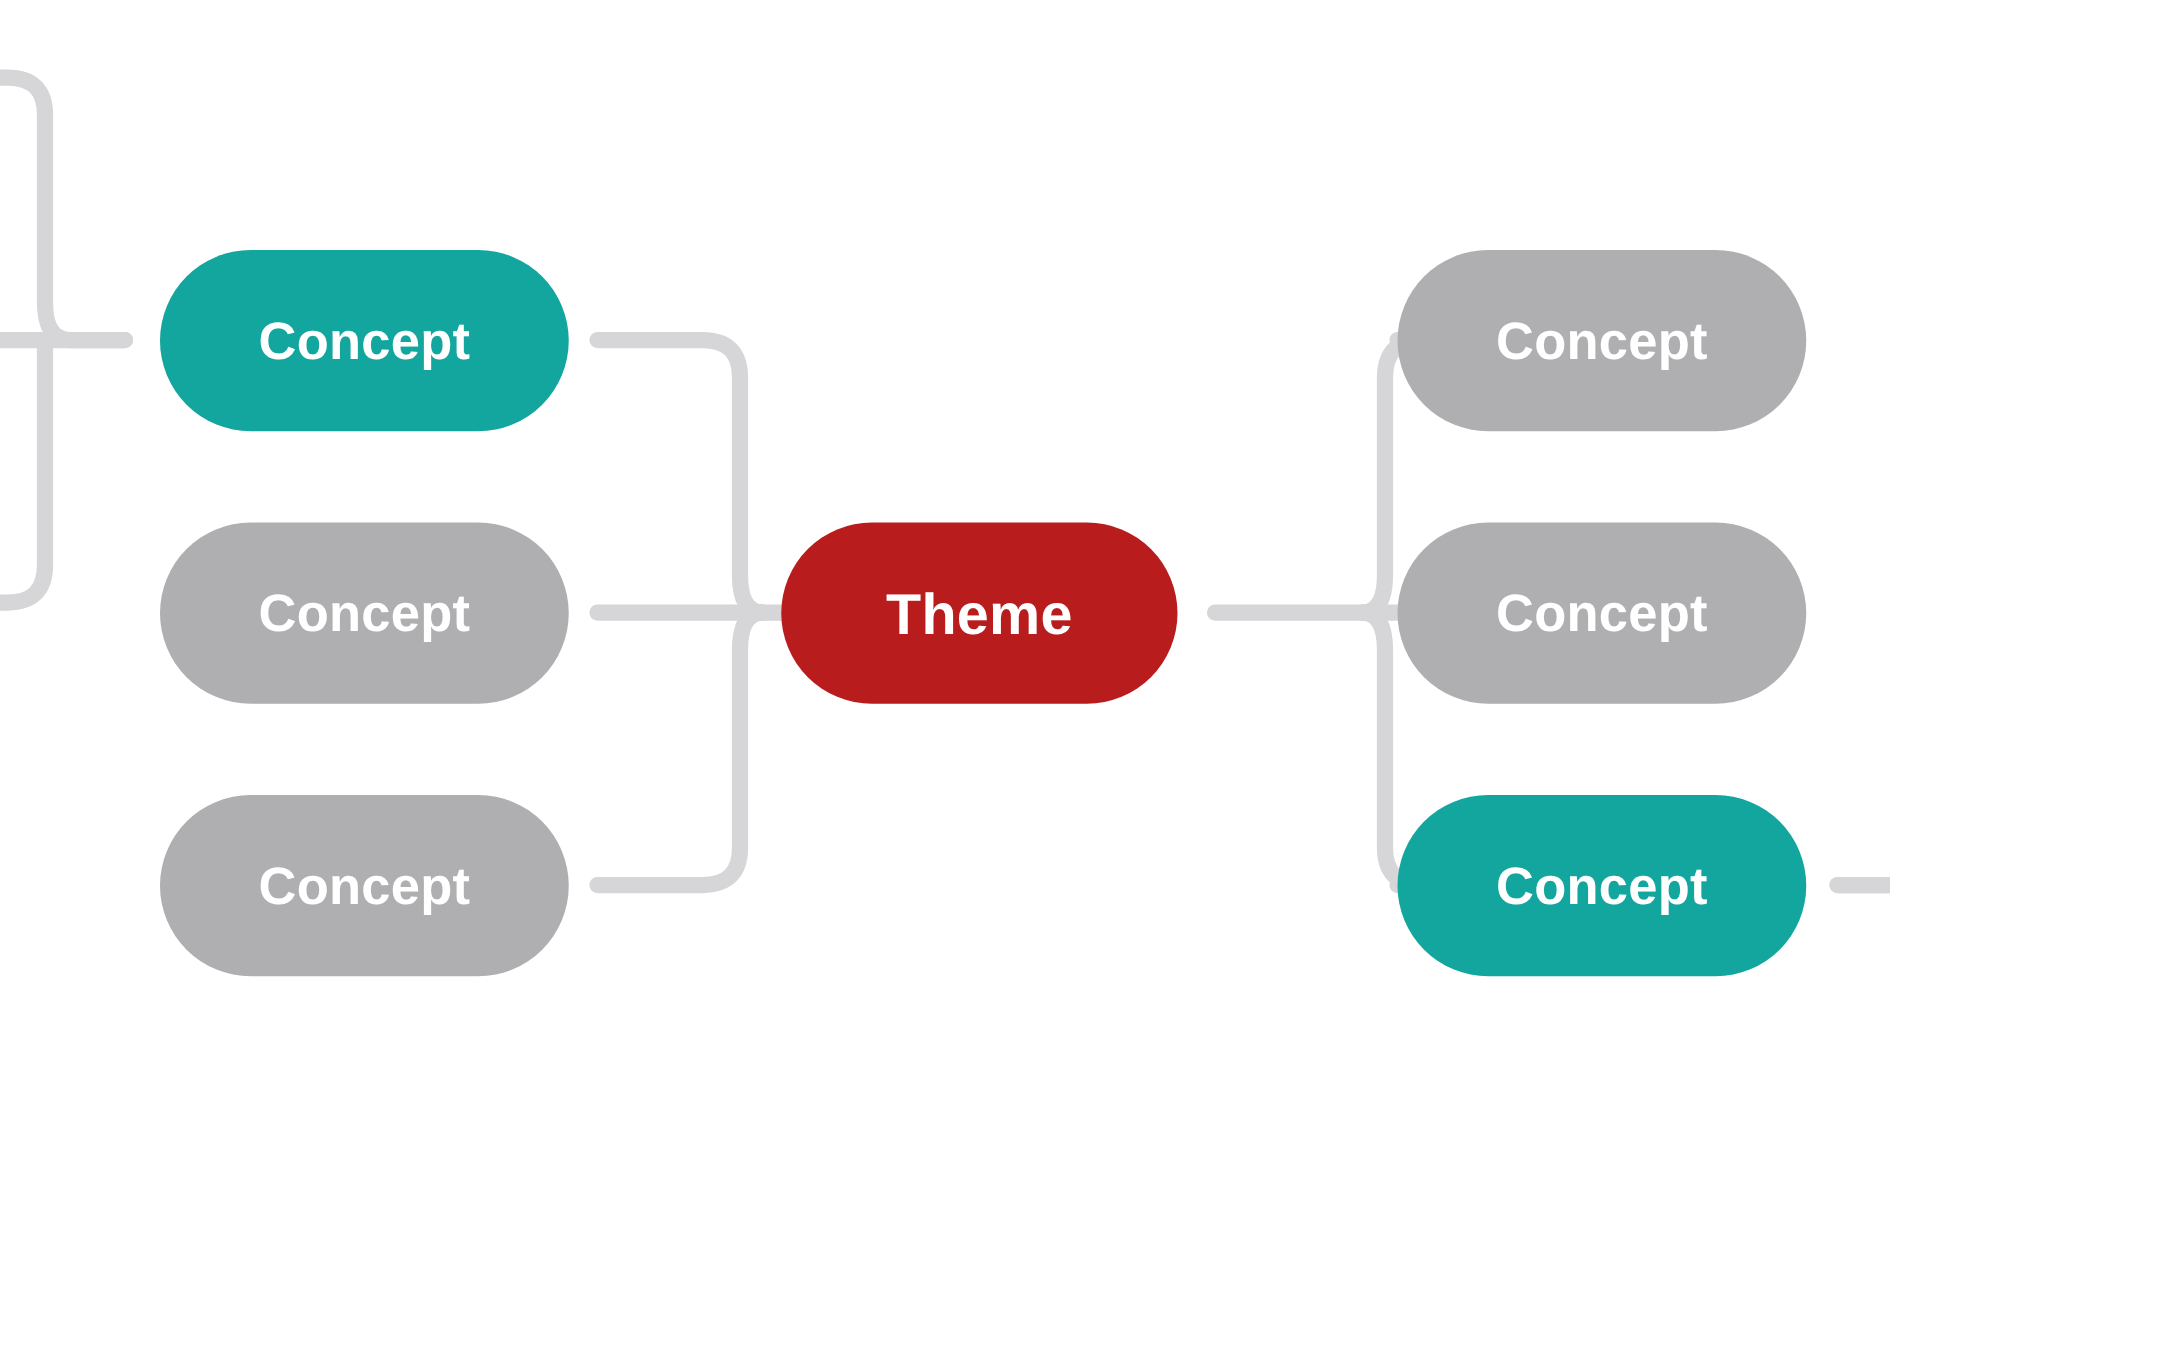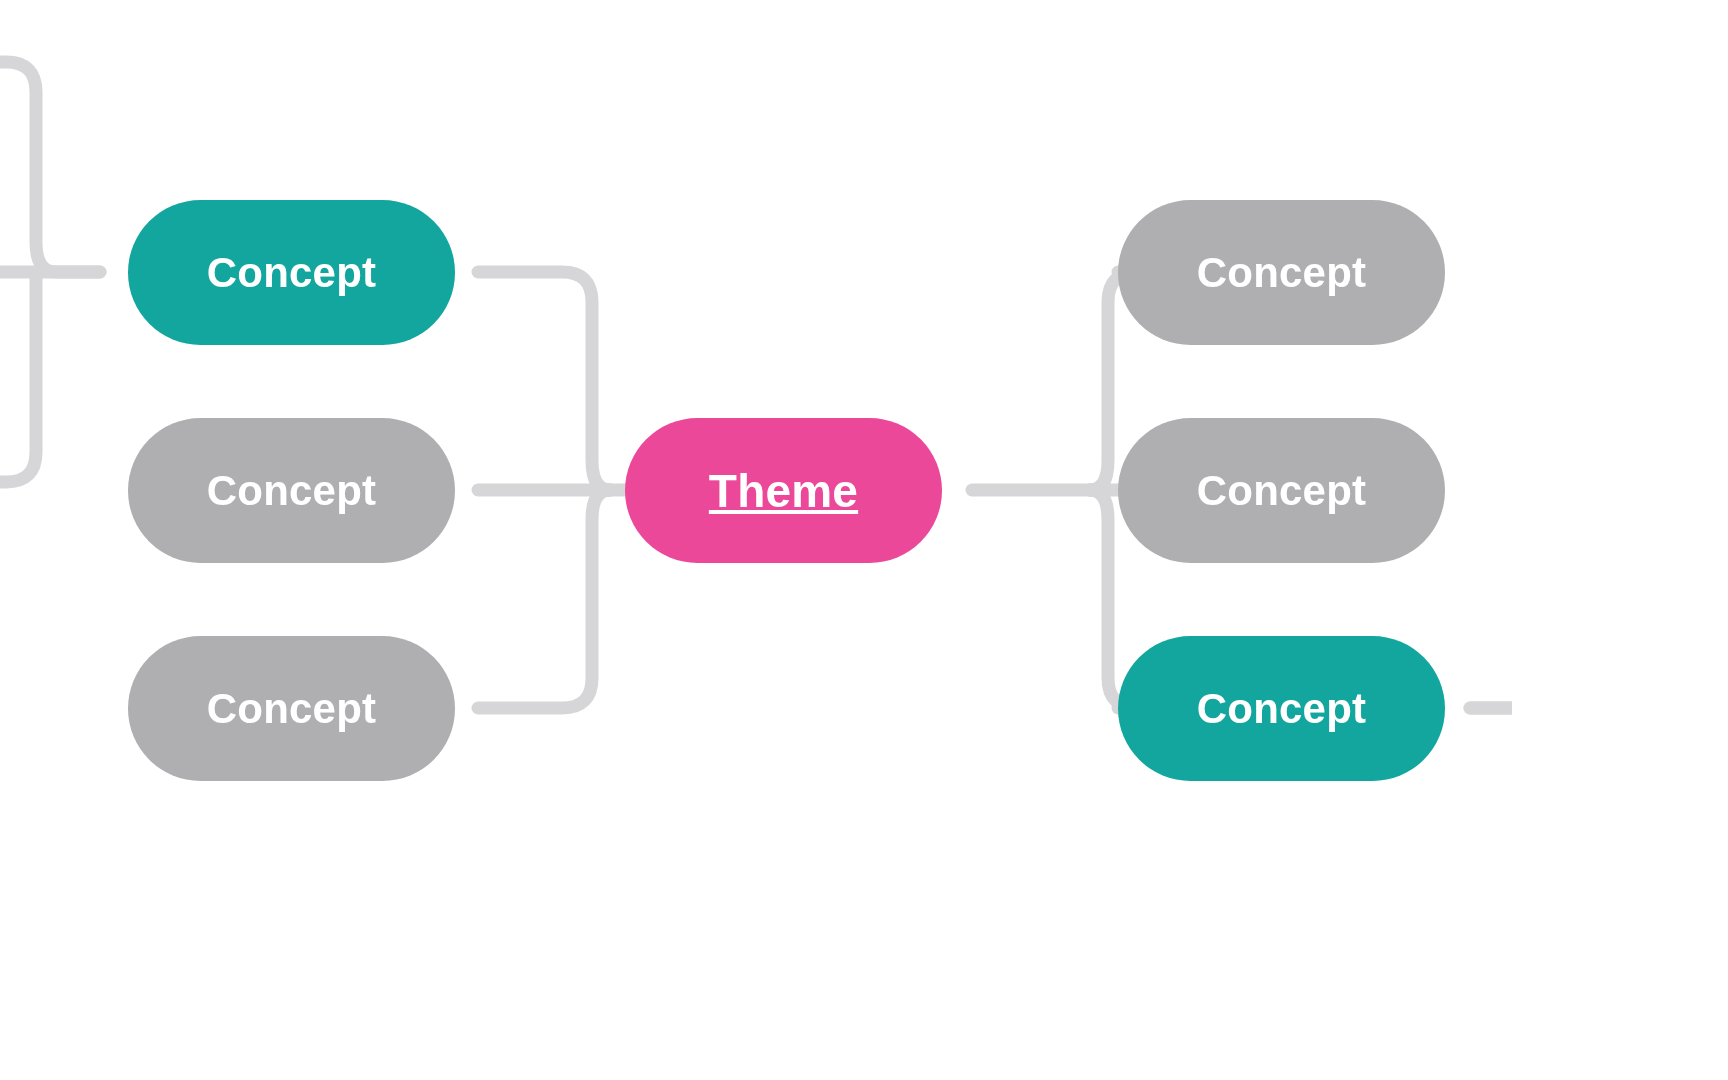--- a/index.html
+++ b/index.html
@@ -37,21 +37,21 @@
     font-weight: bold;
     letter-spacing: 0.2px;
     white-space: nowrap;
     user-select: none;
   }
   .node-label {
     color: #ffffff;
     font-weight: bold;
     line-height: 1;
   }
-  .node-theme   { background: #ec4899; text-decoration: underline; }
+  .node-theme   { background: #b91c1c; }
   .node-teal    { background: #13a69e; }
   .node-gray    { background: #afafb2; }
 </style>
 </head>
 <body>
 
 <div id="canvas">
 
   <svg id="edge-layer" viewBox="0 0 1728 1080" width="1728" height="1080" xmlns="http://www.w3.org/2000/svg">
 

